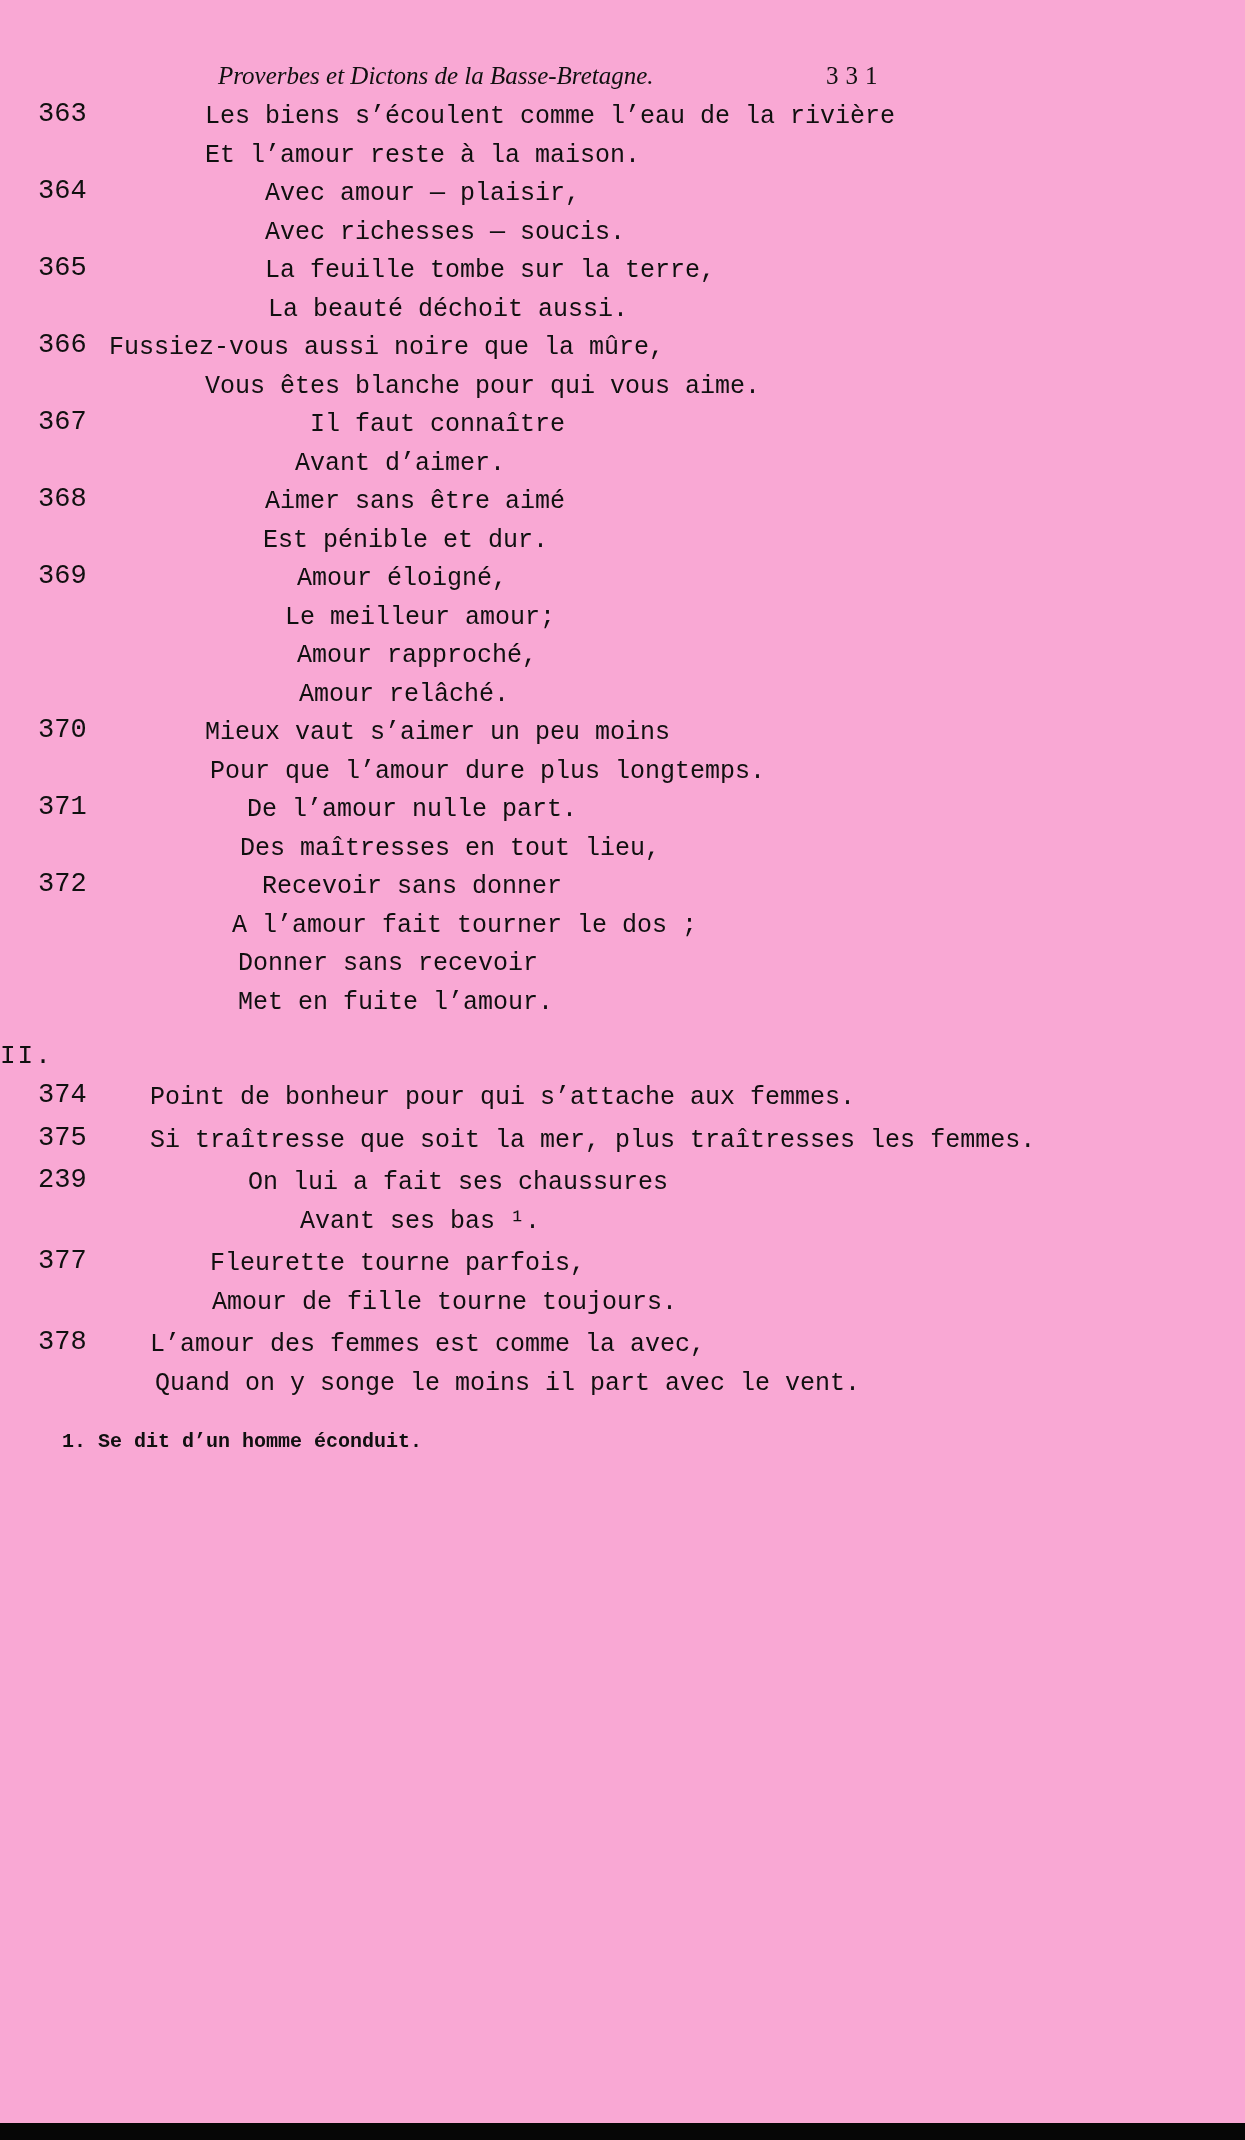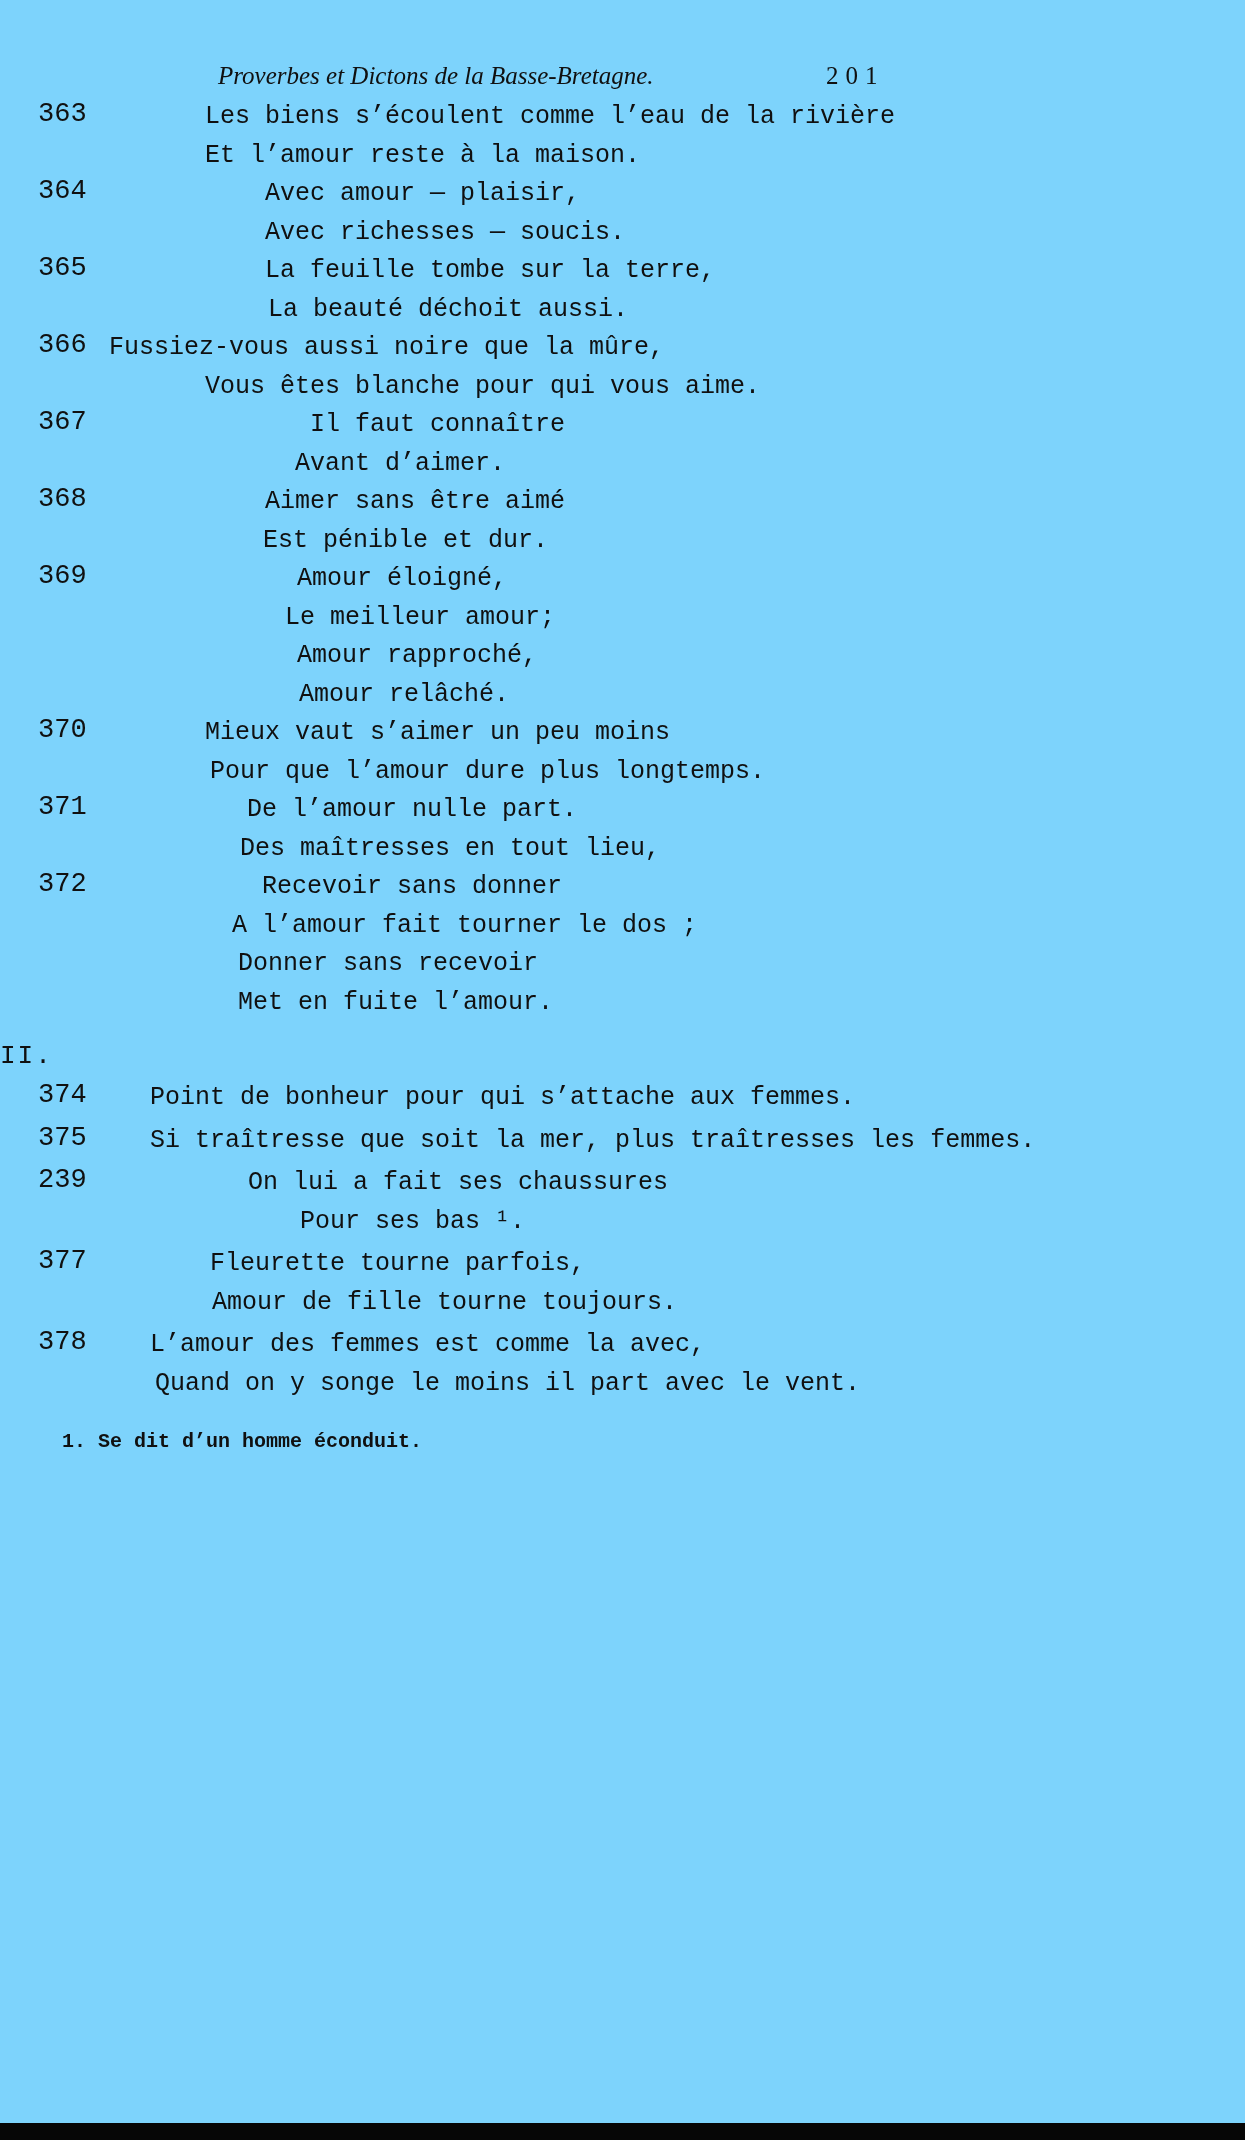--- a/index.html
+++ b/index.html
@@ -1,21 +1,21 @@
 <!DOCTYPE html>
 <html><head>
 <meta charset="utf-8">
 <style>
   * { margin: 0; padding: 0; box-sizing: border-box; }
   html, body { background: #ffffff; }
   .page {
     position: relative;
     width: 1245px;
     height: 2140px;
-    background: #7dd3fc;
+    background: #f9a8d4;
     font-family: "Liberation Serif", serif;
     color: #101010;
     overflow: hidden;
   }
   .header { position: relative; height: 0; }
   .title {
     position: absolute;
     left: 218px;
     top: 62px;
     font-style: italic;
@@ -65,21 +65,21 @@
     background: #060606;
   }
 </style>
 </head>
 <body>
 
 <div class="page">
 
   <div class="header">
     <div class="title">Proverbes et Dictons de la Basse-Bretagne.</div>
-    <div class="pagenum">201</div>
+    <div class="pagenum">331</div>
   </div>
 
   <div class="content">
 
     <div class="entry">
       <span class="num">363</span>
       <div class="line" style="margin-left:205px">Les biens s’écoulent comme l’eau de la rivière</div>
       <div class="line" style="margin-left:205px">Et l’amour reste à la maison.</div>
     </div>
 
@@ -152,21 +152,21 @@
       </div>
 
       <div class="entry">
         <span class="num">375</span>
         <div class="line" style="margin-left:150px">Si traîtresse que soit la mer, plus traîtresses les femmes.</div>
       </div>
 
       <div class="entry">
         <span class="num">239</span>
         <div class="line" style="margin-left:248px">On lui a fait ses chaussures</div>
-        <div class="line" style="margin-left:300px">Pour ses bas ¹.</div>
+        <div class="line" style="margin-left:300px">Avant ses bas ¹.</div>
       </div>
 
       <div class="entry">
         <span class="num">377</span>
         <div class="line" style="margin-left:210px">Fleurette tourne parfois,</div>
         <div class="line" style="margin-left:212px">Amour de fille tourne toujours.</div>
       </div>
 
       <div class="entry">
         <span class="num">378</span>

